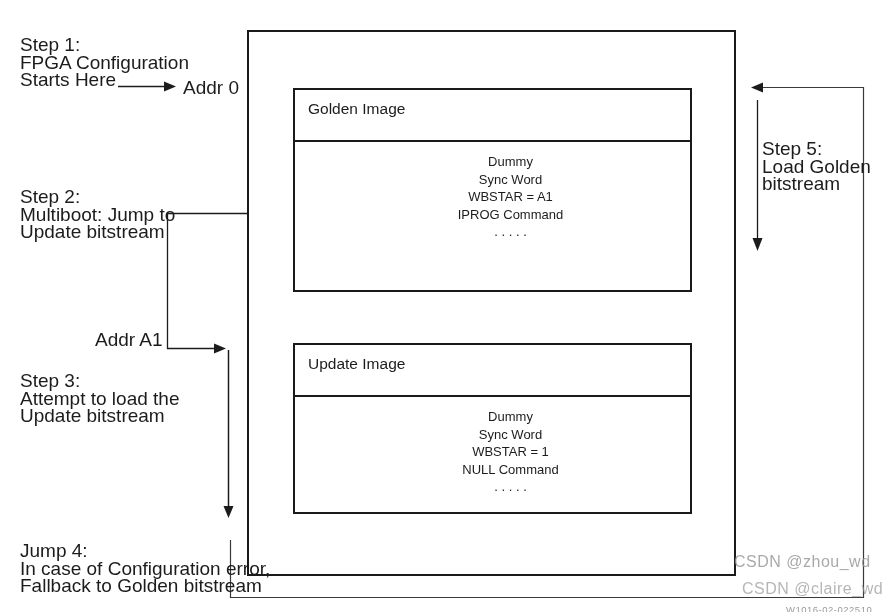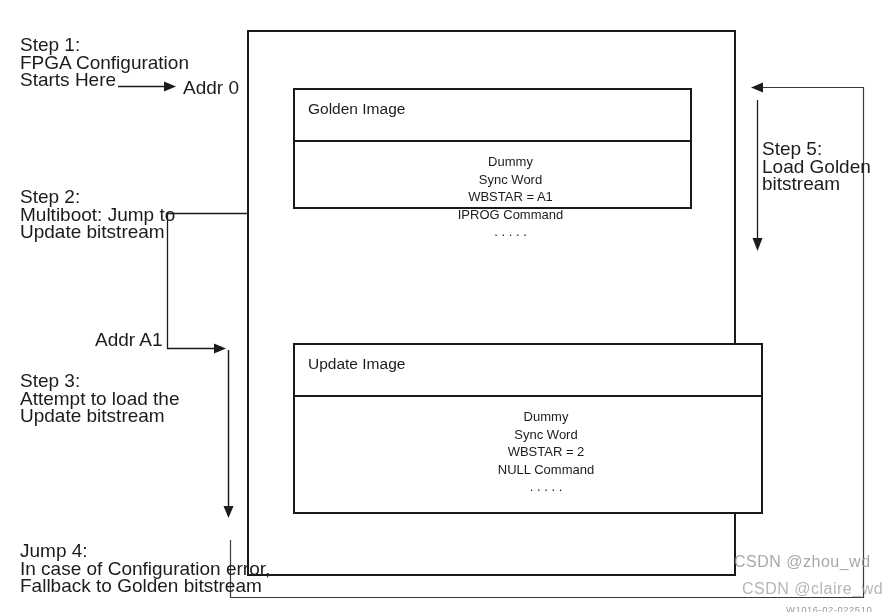--- a/index.html
+++ b/index.html
@@ -59,37 +59,37 @@
     </g>
 
     <g>
       <line x1="757.5" y1="100" x2="757.5" y2="239" stroke="#1c1c1c" stroke-width="1.3"></line>
       <polygon points="757.5,251 752.5,238 762.5,238" fill="#1c1c1c"></polygon>
     </g>
   </svg>
 
   <div class="box" style="left:247px;top:30px;width:489px;height:546px;border-width:2.5px;"></div>
 
-  <div class="box" style="left:293px;top:88px;width:399px;height:121px;">
+  <div class="box" style="left:293px;top:88px;width:399px;height:204px;">
     <div class="box-title">Golden Image</div>
     <div class="box-body">
       <div>Dummy</div>
       <div>Sync Word</div>
       <div>WBSTAR = A1</div>
       <div>IPROG Command</div>
       <div>. . . . .</div>
     </div>
   </div>
 
-  <div class="box" style="left:293px;top:343px;width:470px;height:171px;">
+  <div class="box" style="left:293px;top:343px;width:399px;height:171px;">
     <div class="box-title">Update Image</div>
     <div class="box-body">
       <div>Dummy</div>
       <div>Sync Word</div>
-      <div>WBSTAR = 2</div>
+      <div>WBSTAR = 1</div>
       <div>NULL Command</div>
       <div>. . . . .</div>
     </div>
   </div>
 
   <div class="label" style="left:20px;top:36px;">
     <div>Step 1:</div>
     <div>FPGA Configuration</div>
     <div>Starts Here</div>
   </div>

